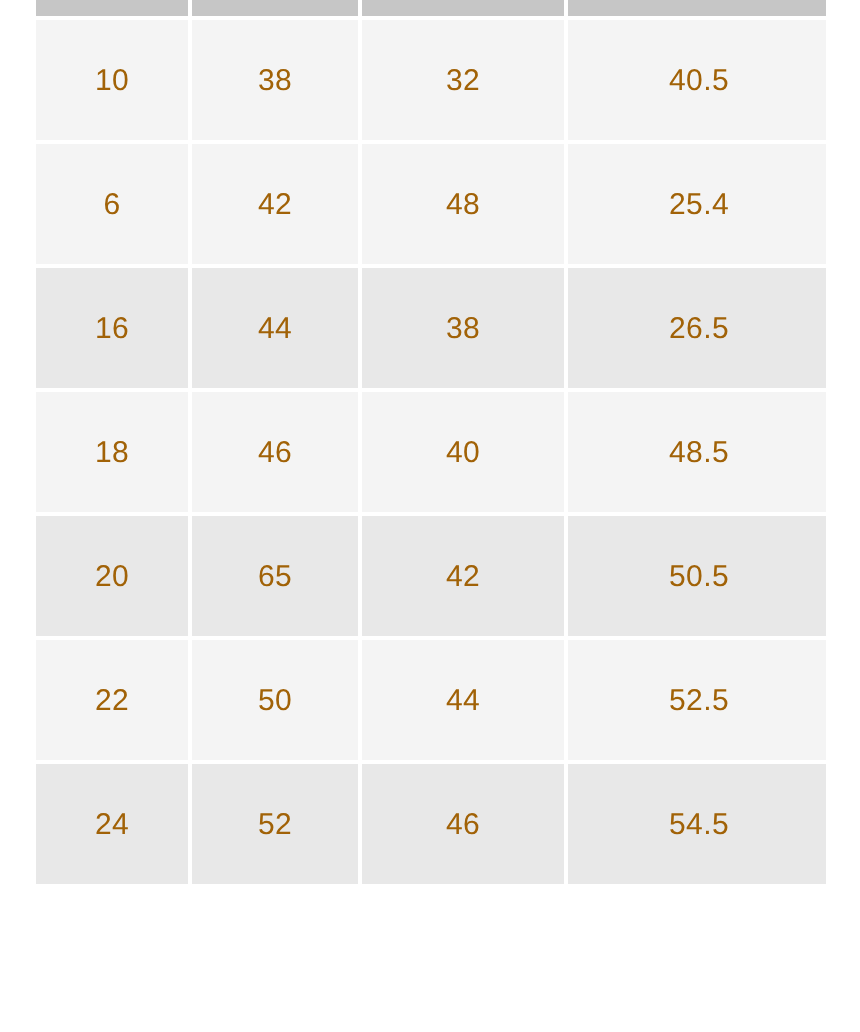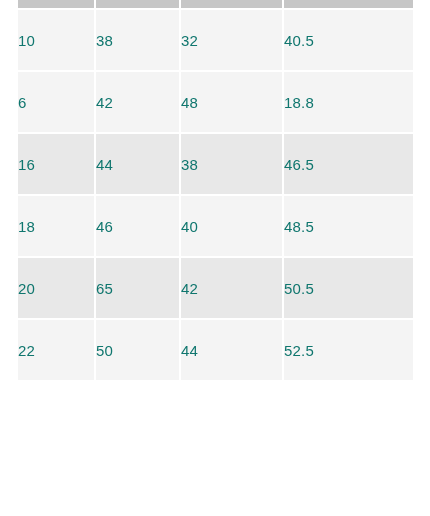--- a/index.html
+++ b/index.html
@@ -55,25 +55,25 @@
     font-weight: normal;
     color: #c6c6c6;      
     overflow: hidden;
     text-indent: -9999px;
   }
 
   .size-table tbody td {
     height: 60px;
     padding: 0;
     border: 0;
-    text-align: left;
+    text-align: center;
     vertical-align: middle;
     font-size: 15px;
     font-weight: 300;
-    color: #0f766e;
+    color: #a16207;
     letter-spacing: 0.2px;
   }
 
   .size-table tbody tr.row-odd td  { background: #f4f4f4; }
   .size-table tbody tr.row-even td { background: #e8e8e8; }
 </style>
 </head>
 <body>
 
 <div class="page">
@@ -97,42 +97,48 @@
         <tr class="row-odd">
           <td>10</td>
           <td>38</td>
           <td>32</td>
           <td>40.5</td>
         </tr>
         <tr class="row-odd">
           <td>6</td>
           <td>42</td>
           <td>48</td>
-          <td>18.8</td>
+          <td>25.4</td>
         </tr>
         <tr class="row-even">
           <td>16</td>
           <td>44</td>
           <td>38</td>
-          <td>46.5</td>
+          <td>26.5</td>
         </tr>
         <tr class="row-odd">
           <td>18</td>
           <td>46</td>
           <td>40</td>
           <td>48.5</td>
         </tr>
         <tr class="row-even">
           <td>20</td>
           <td>65</td>
           <td>42</td>
           <td>50.5</td>
         </tr>
         <tr class="row-odd">
           <td>22</td>
           <td>50</td>
           <td>44</td>
           <td>52.5</td>
         </tr>
+        <tr class="row-even">
+          <td>24</td>
+          <td>52</td>
+          <td>46</td>
+          <td>54.5</td>
+        </tr>
       </tbody>
     </table>
   </div>
 </div>
 
 </body></html>

